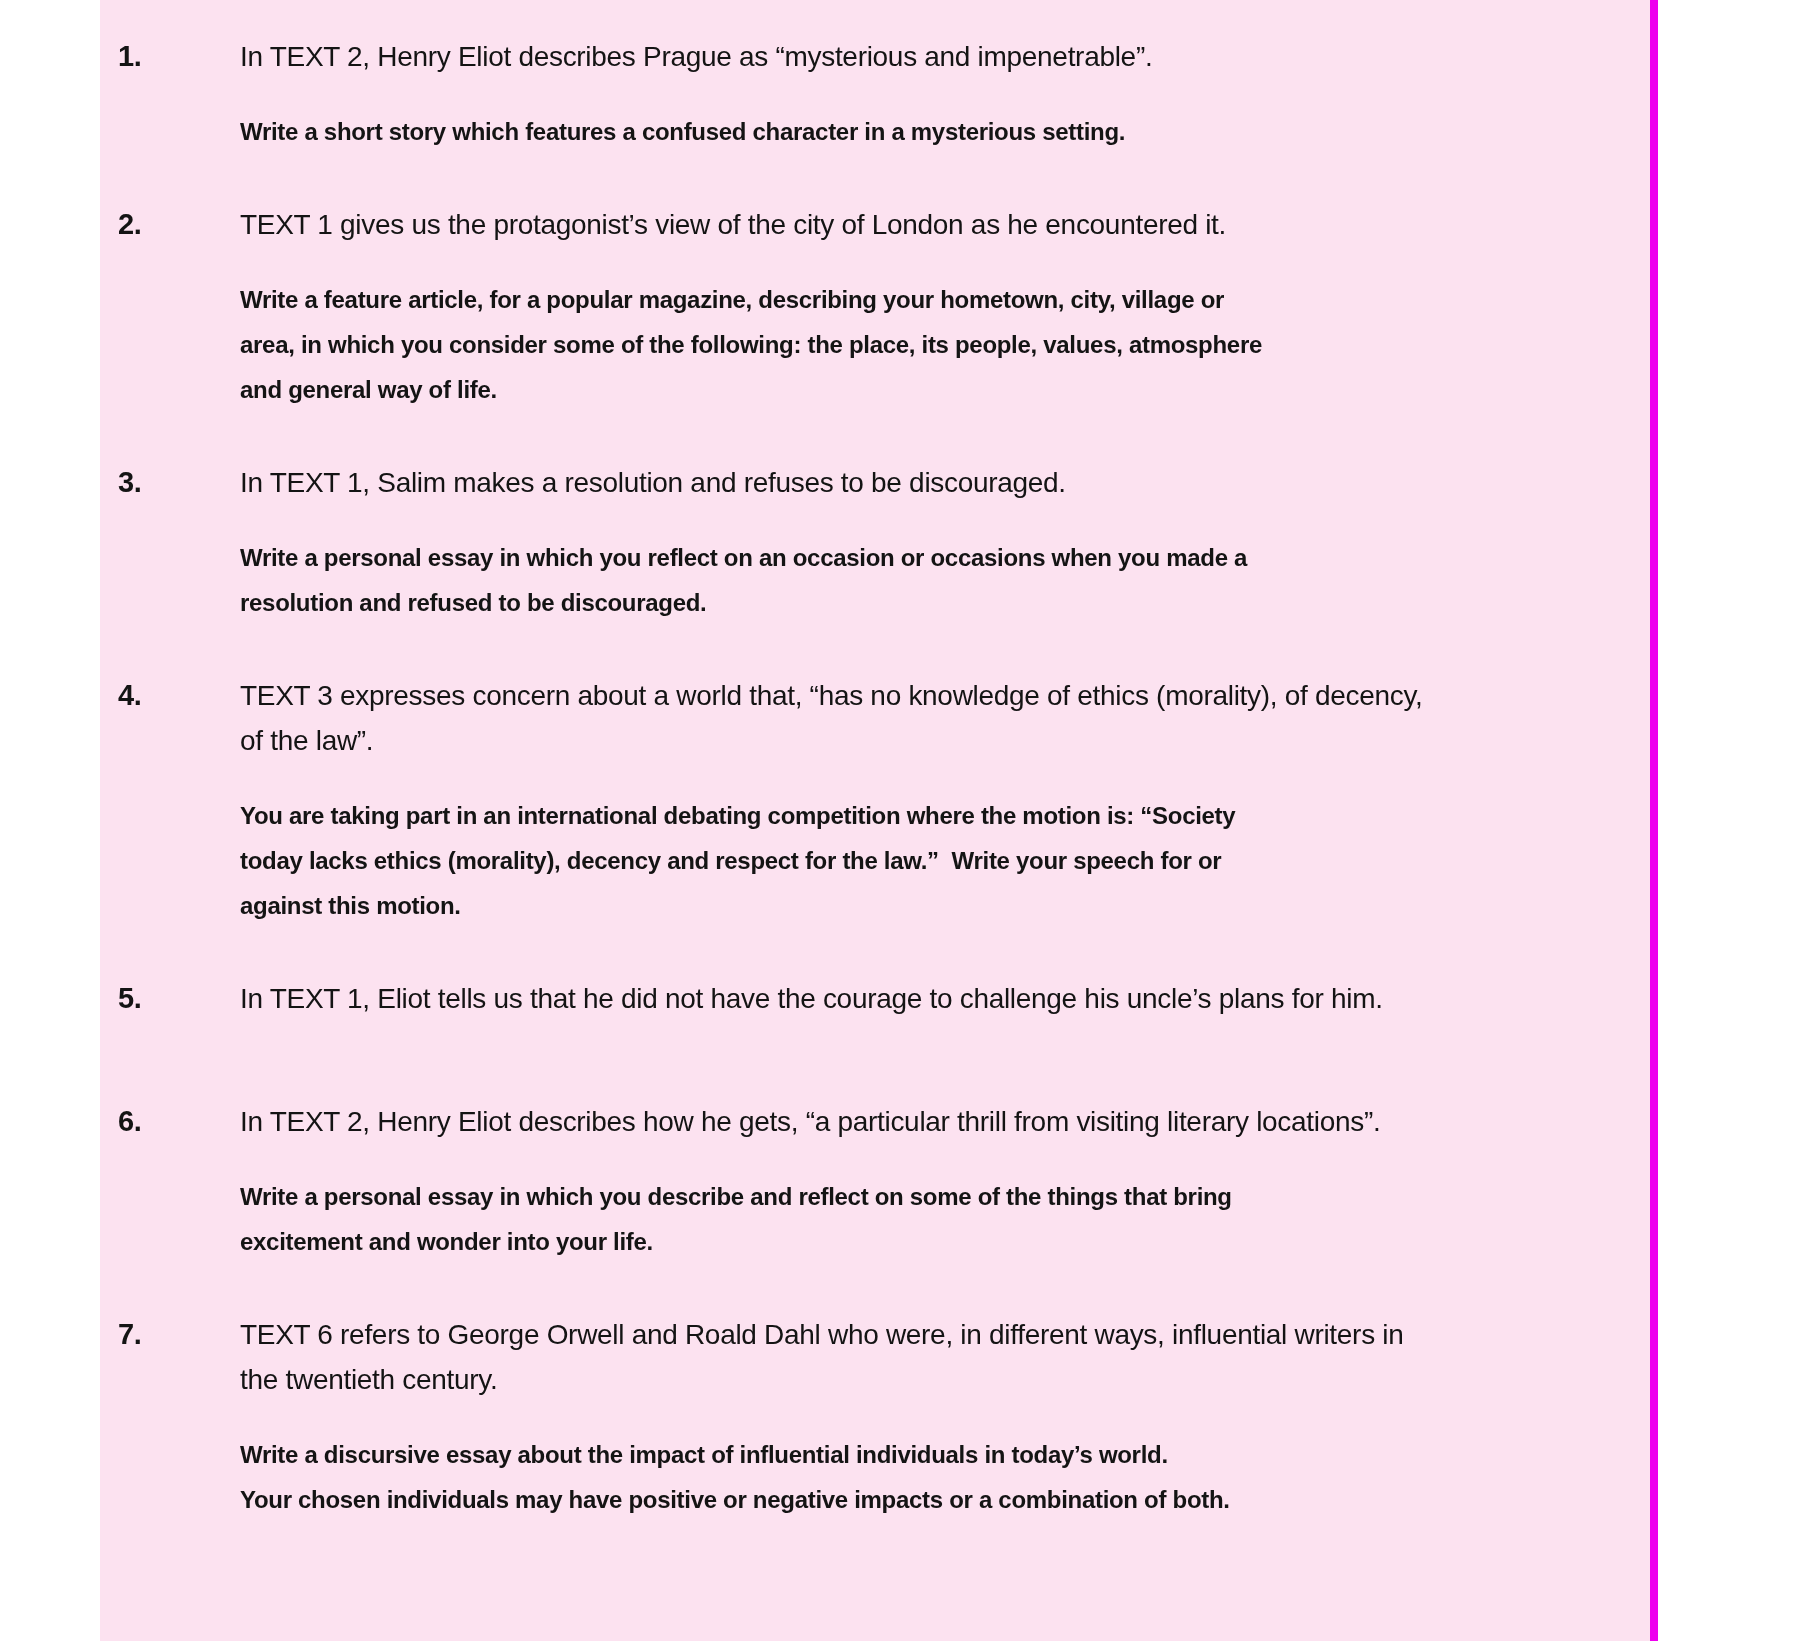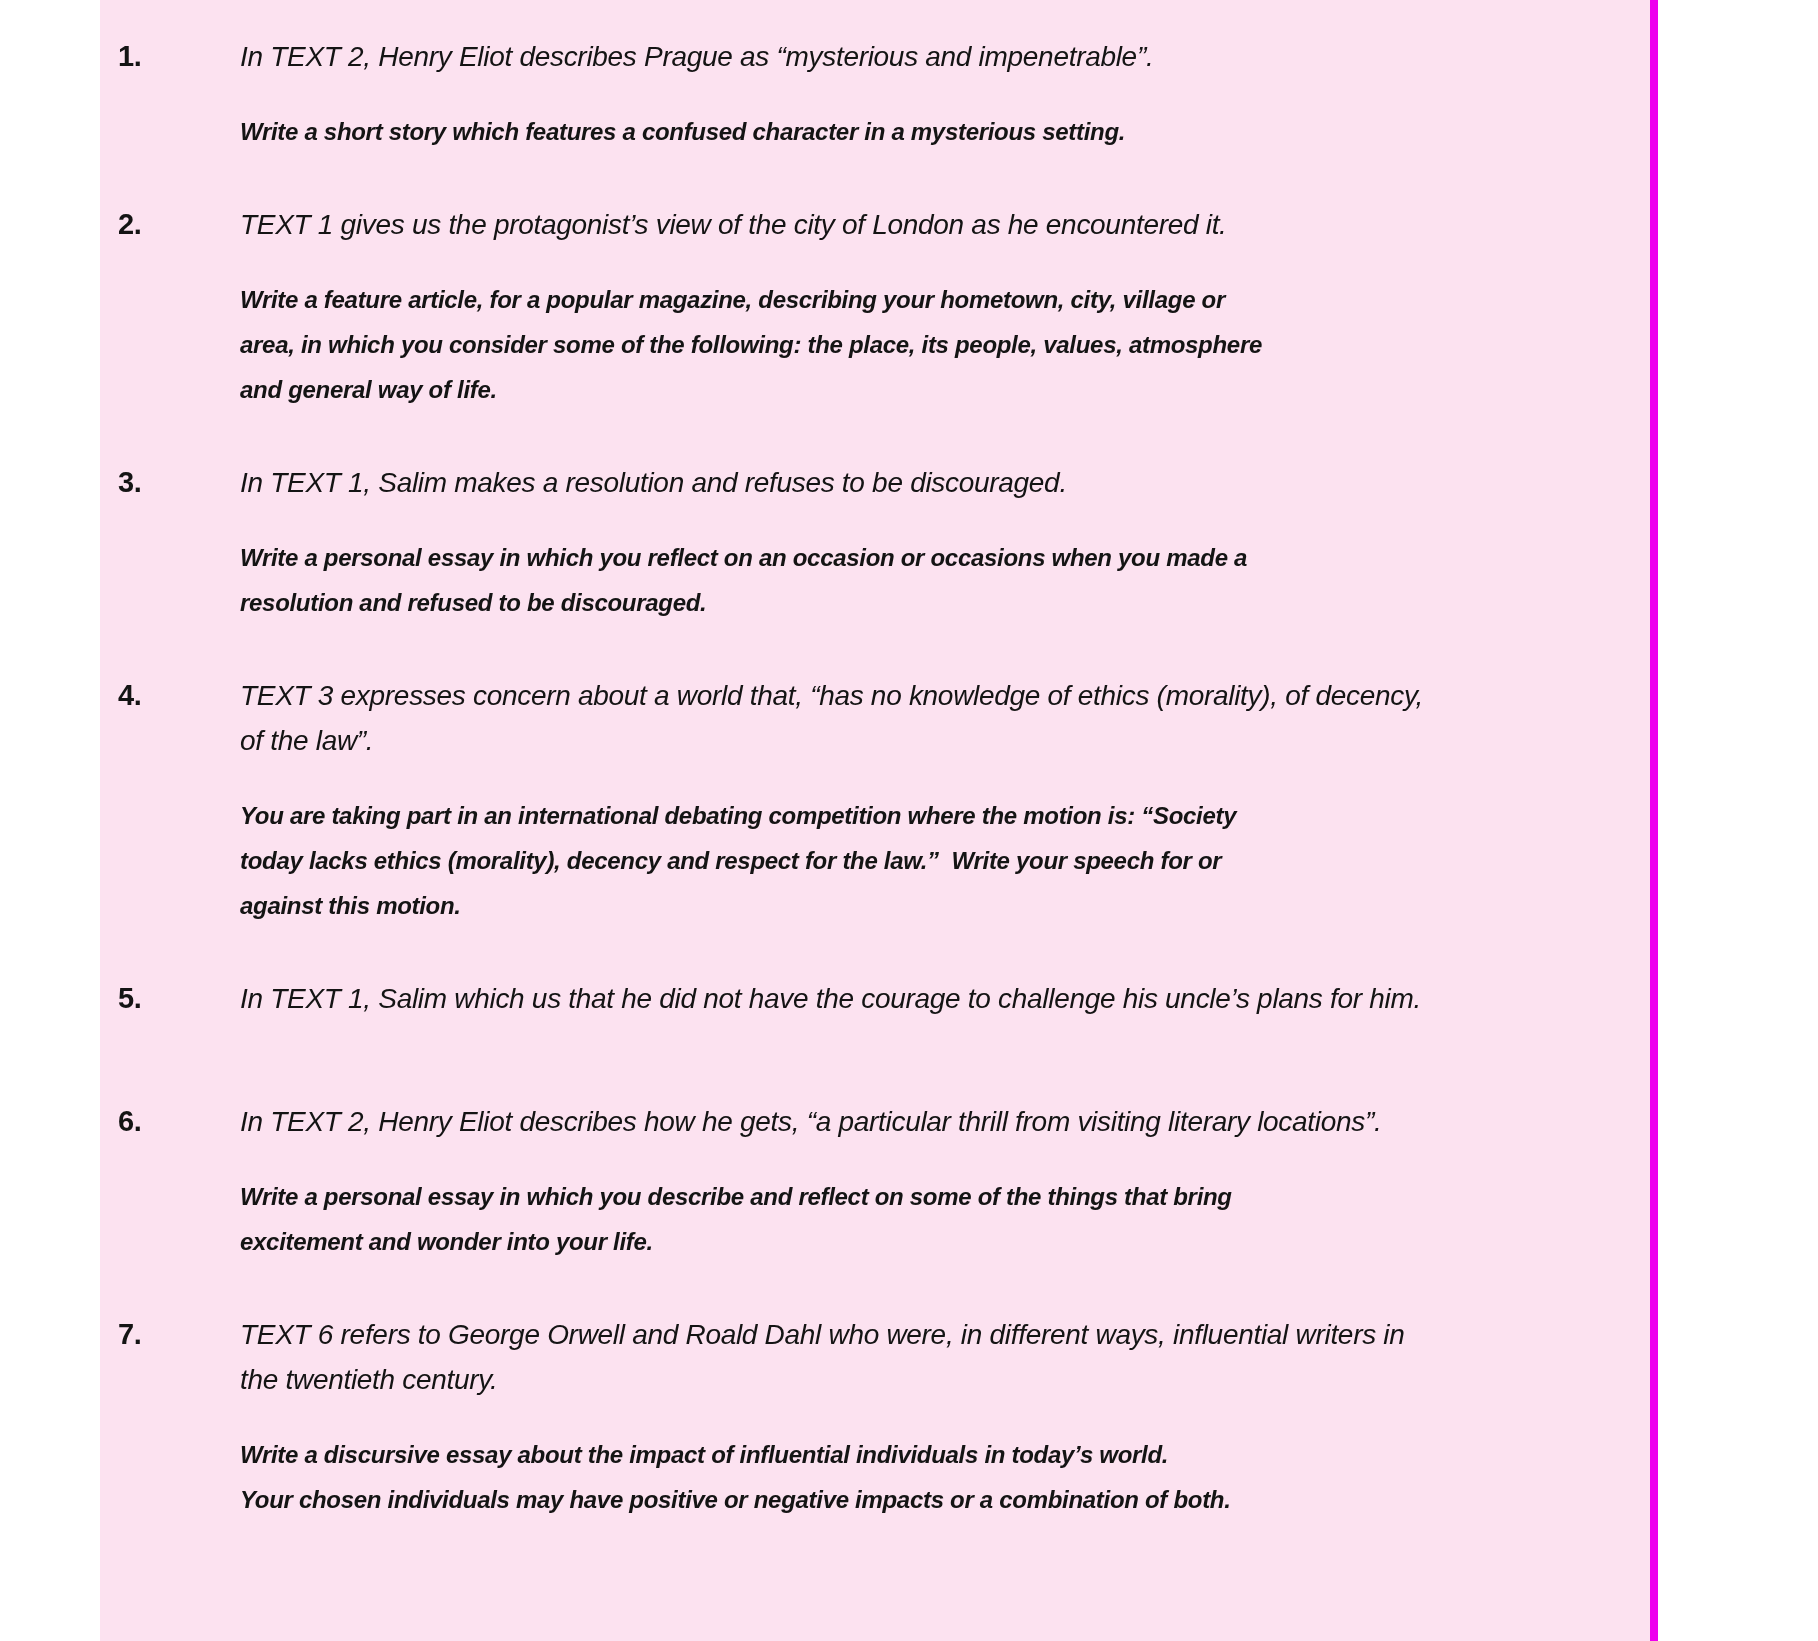--- a/index.html
+++ b/index.html
@@ -37,21 +37,20 @@
     width: 122px;
     padding-left: 18px;
     font-weight: bold;
     font-size: 29px;
     line-height: 45px;
   }
   .q-body {
     flex: 1 1 auto;
     padding-right: 0;
     min-width: 0;
-    font-style: italic;
   }
   .q-prompt {
     margin: 0 0 30px 0;
     font-size: 28px;
     line-height: 45px;
     white-space: pre-line;
   }
   .q-task {
     margin: 0;
     font-size: 24px;
@@ -99,21 +98,21 @@
 of the law”.</p>
       <p class="q-task">You are taking part in an international debating competition where the motion is: “Society
 today lacks ethics (morality), decency and respect for the law.”&nbsp; Write your speech for or
 against this motion.</p>
     </div>
   </div>
 
   <div class="question">
     <div class="q-num">5.</div>
     <div class="q-body">
-      <p class="q-prompt">In TEXT 1, Salim which us that he did not have the courage to challenge his uncle’s plans for him.</p>
+      <p class="q-prompt">In TEXT 1, Eliot tells us that he did not have the courage to challenge his uncle’s plans for him.</p>
     </div>
   </div>
 
   <div class="question">
     <div class="q-num">6.</div>
     <div class="q-body">
       <p class="q-prompt">In TEXT 2, Henry Eliot describes how he gets, “a particular thrill from visiting literary locations”.</p>
       <p class="q-task">Write a personal essay in which you describe and reflect on some of the things that bring
 excitement and wonder into your life.</p>
     </div>

